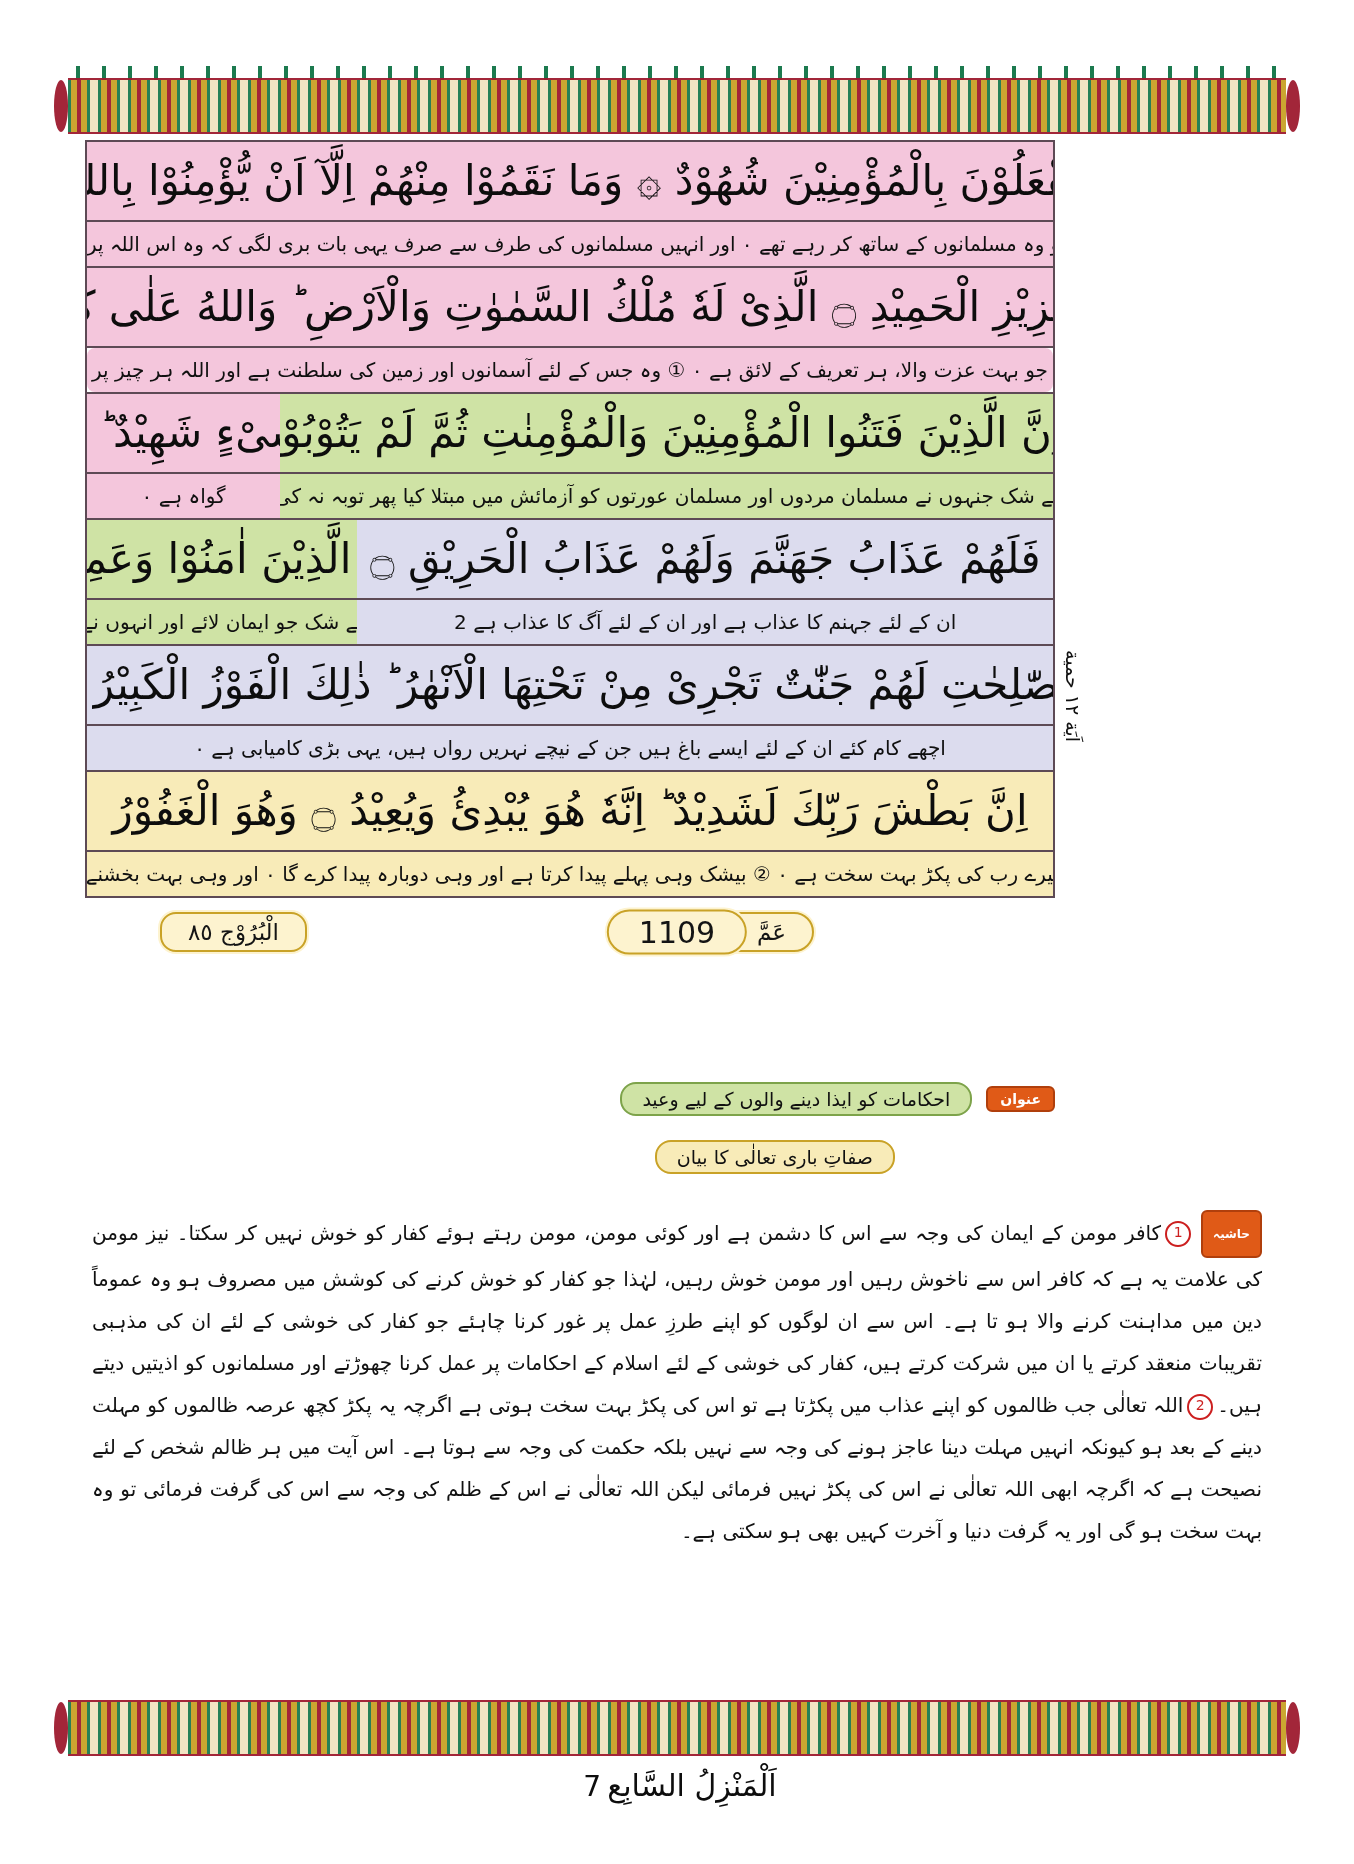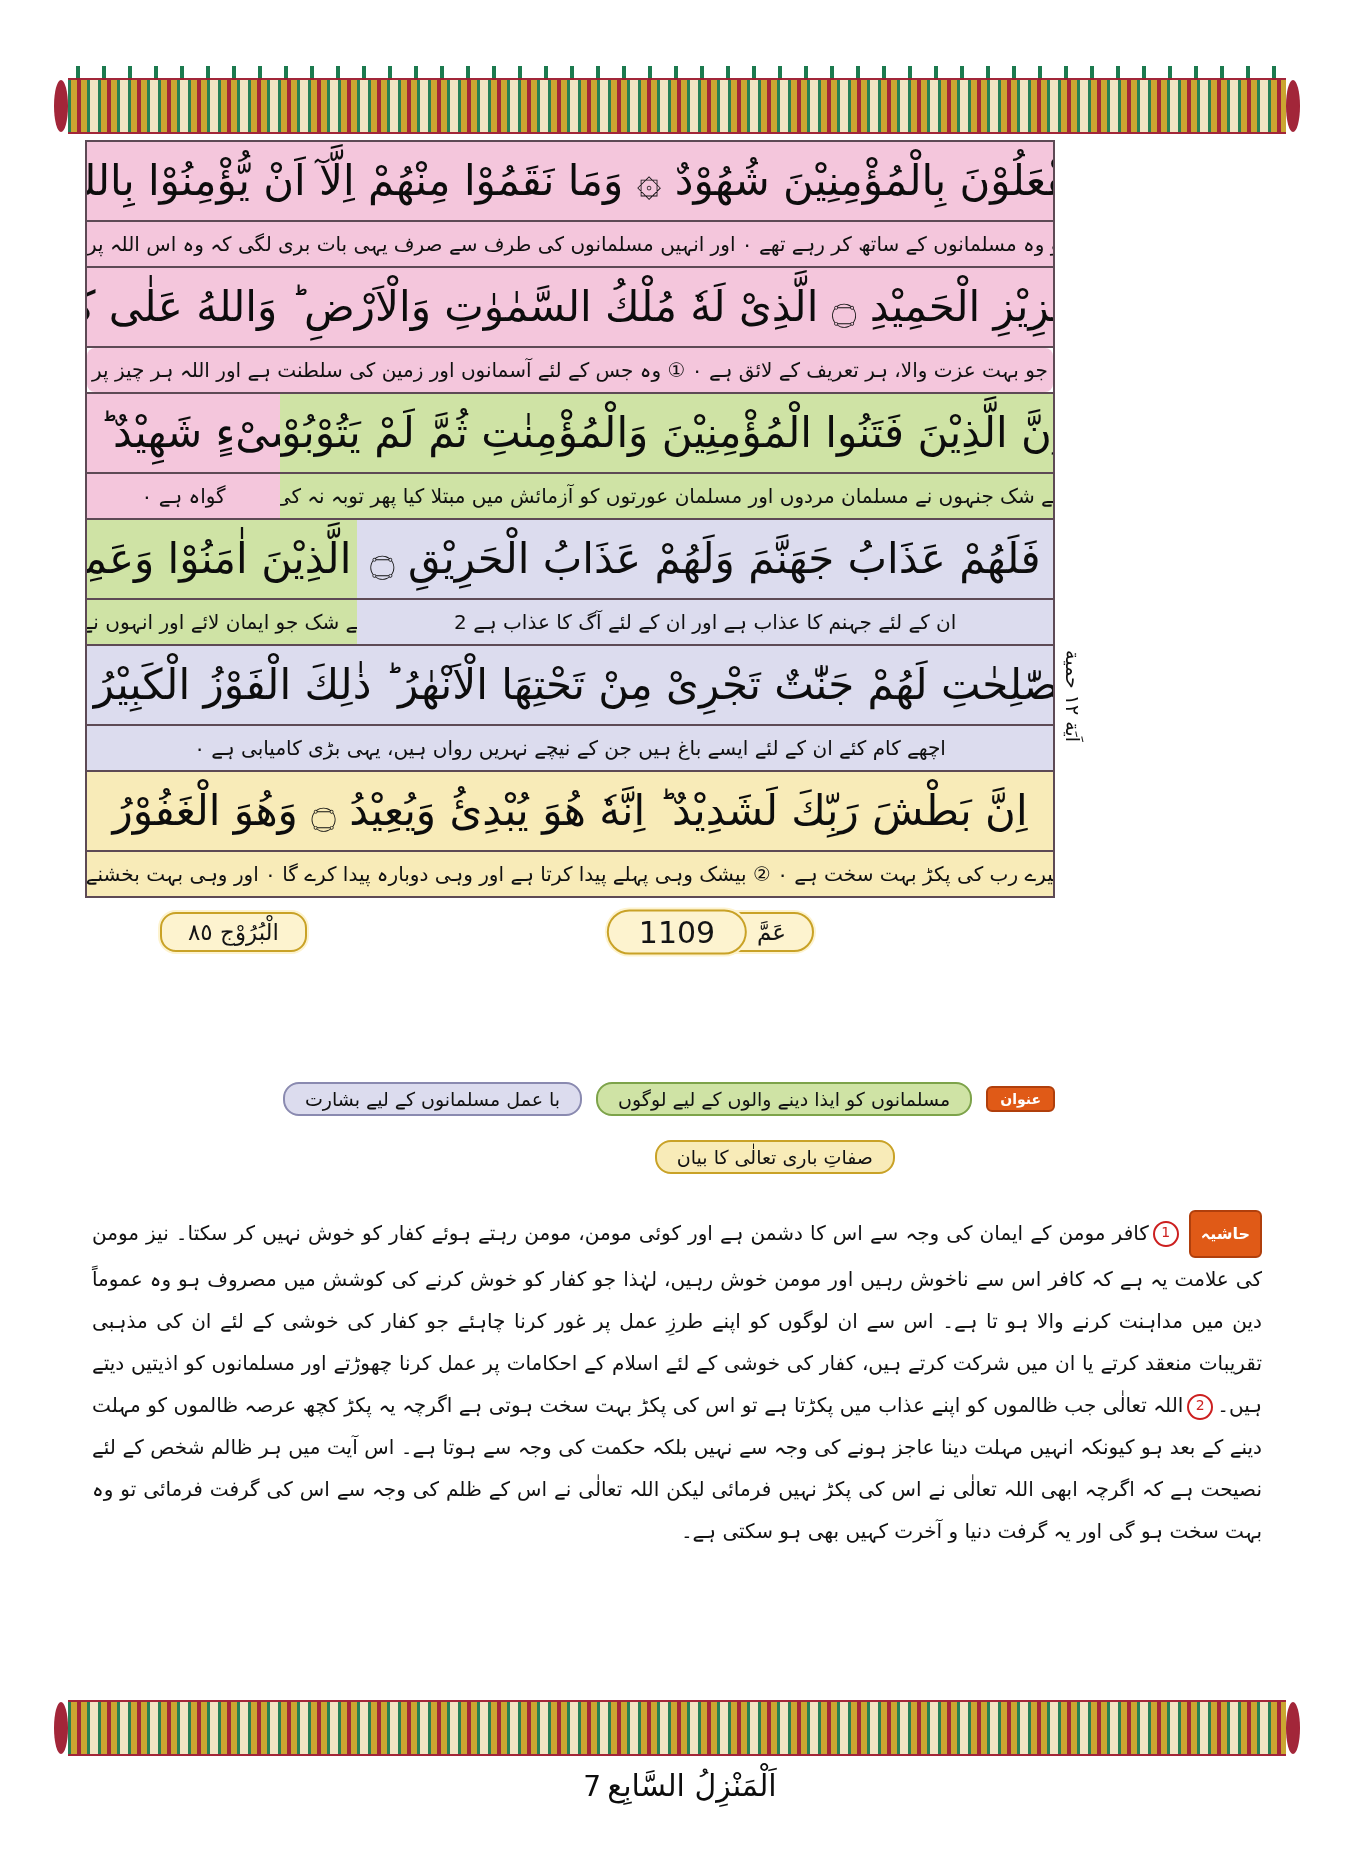--- a/index.html
+++ b/index.html
@@ -125,21 +125,21 @@
 
   
   .footnote{
     position:absolute;left:92px;top:1210px;width:1170px;
     direction:rtl;text-align:justify;
     font-size:20px;line-height:42px;color:#111;
   }
   .fn-tag{
     display:inline-block;background:#e05a17;color:#fff;
     border:2px solid #b03f0c;border-radius:6px;
-    padding:1px 10px;font-size:16px;font-weight:bold;
+    padding:1px 10px;font-size:12px;font-weight:bold;
     vertical-align:middle;margin-left:6px;
   }
   .fn-num{
     display:inline-block;border:2px solid #cc1f1f;color:#cc1f1f;
     border-radius:50%;width:22px;height:22px;line-height:19px;
     text-align:center;font-size:14px;vertical-align:middle;margin:0 4px;
   }
 
   .footer-script{
     position:absolute;left:50%;transform:translateX(-50%);
@@ -199,22 +199,21 @@
       </div>
       <div class="vrow">
         <div class="seg urdu-line bg-yellow" style="width: 100%;">بے شک تیرے رب کی پکڑ بہت سخت ہے ۰ ② بیشک وہی پہلے پیدا کرتا ہے اور وہی دوبارہ پیدا کرے گا ۰ اور وہی بہت بخشنے والا ہے،</div>
       </div>
     </div>
 
   <div class="side-label">اَیَة ۱۲ حمیة</div>
 
   <div class="badge-row badge-row-1" id="badge-row-1">
       <span class="badge-label">عنوان</span>
-      <span class="badge badge-green">مسلمانوں کو ایذا دینے والوں کے لیے لوگوں</span>
-      <span class="badge badge-lav">با عمل مسلمانوں کے لیے بشارت</span>
+      <span class="badge badge-green">احکامات کو ایذا دینے والوں کے لیے وعید</span>
     </div>
   <div class="badge-row badge-row-2" id="badge-row-2" style="justify-content: flex-start; padding-right: 0px; width: 810px; left: 85px;">
       <span class="badge badge-yellow">صفاتِ باری تعالٰی کا بیان</span>
     </div>
 
   <div class="footnote">
     <span class="fn-tag">حاشیہ</span><span class="fn-num">1</span><span>کافر مومن کے ایمان کی وجہ سے اس کا دشمن ہے اور کوئی مومن، مومن رہتے ہوئے کفار کو خوش نہیں کر سکتا۔ نیز مومن کی علامت یہ ہے کہ کافر اس سے ناخوش رہیں اور مومن خوش رہیں، لہٰذا جو کفار کو خوش کرنے کی کوشش میں مصروف ہو وہ عموماً دین میں مداہنت کرنے والا ہو تا ہے۔ اس سے ان لوگوں کو اپنے طرزِ عمل پر غور کرنا چاہئے جو کفار کی خوشی کے لئے ان کی مذہبی تقریبات منعقد کرتے یا ان میں شرکت کرتے ہیں، کفار کی خوشی کے لئے اسلام کے احکامات پر عمل کرنا چھوڑتے اور مسلمانوں کو اذیتیں دیتے ہیں۔</span><span class="fn-num">2</span><span>اللہ تعالٰی جب ظالموں کو اپنے عذاب میں پکڑتا ہے تو اس کی پکڑ بہت سخت ہوتی ہے اگرچہ یہ پکڑ کچھ عرصہ ظالموں کو مہلت دینے کے بعد ہو کیونکہ انہیں مہلت دینا عاجز ہونے کی وجہ سے نہیں بلکہ حکمت کی وجہ سے ہوتا ہے۔ اس آیت میں ہر ظالم شخص کے لئے نصیحت ہے کہ اگرچہ ابھی اللہ تعالٰی نے اس کی پکڑ نہیں فرمائی لیکن اللہ تعالٰی نے اس کے ظلم کی وجہ سے اس کی گرفت فرمائی تو وہ بہت سخت ہو گی اور یہ گرفت دنیا و آخرت کہیں بھی ہو سکتی ہے۔</span>
   </div>
 
   <div class="ornament-band footer-band"></div>

